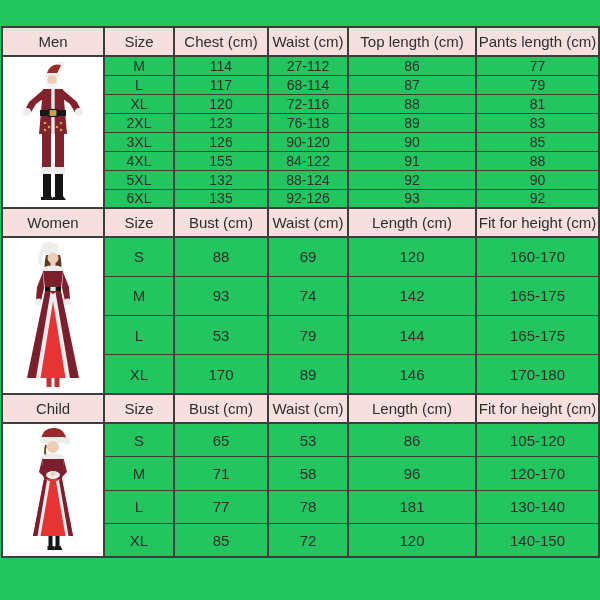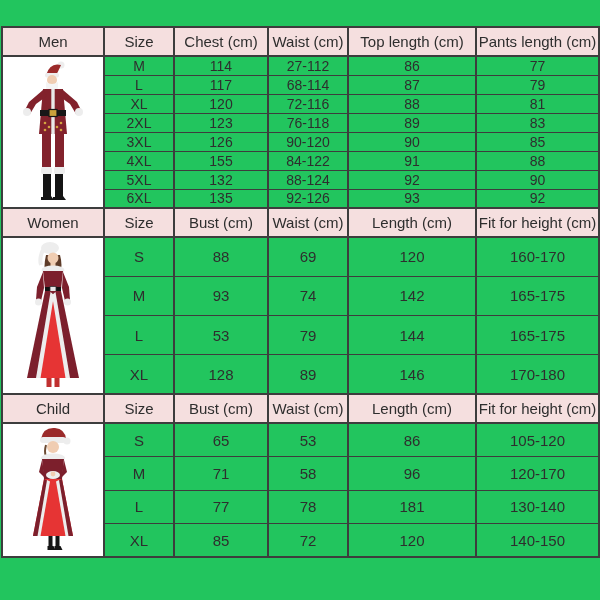--- a/index.html
+++ b/index.html
@@ -199,21 +199,21 @@
   </tr>
   <tr class="women-row">
     <td>L</td>
     <td>53</td>
     <td>79</td>
     <td>144</td>
     <td>165-175</td>
   </tr>
   <tr class="women-row">
     <td>XL</td>
-    <td>128</td>
+    <td>170</td>
     <td>89</td>
     <td>146</td>
     <td>170-180</td>
   </tr>
 
   <tr class="sec-header">
     <th>Child</th>
     <th>Size</th>
     <th>Bust (cm)</th>
     <th>Waist (cm)</th>

